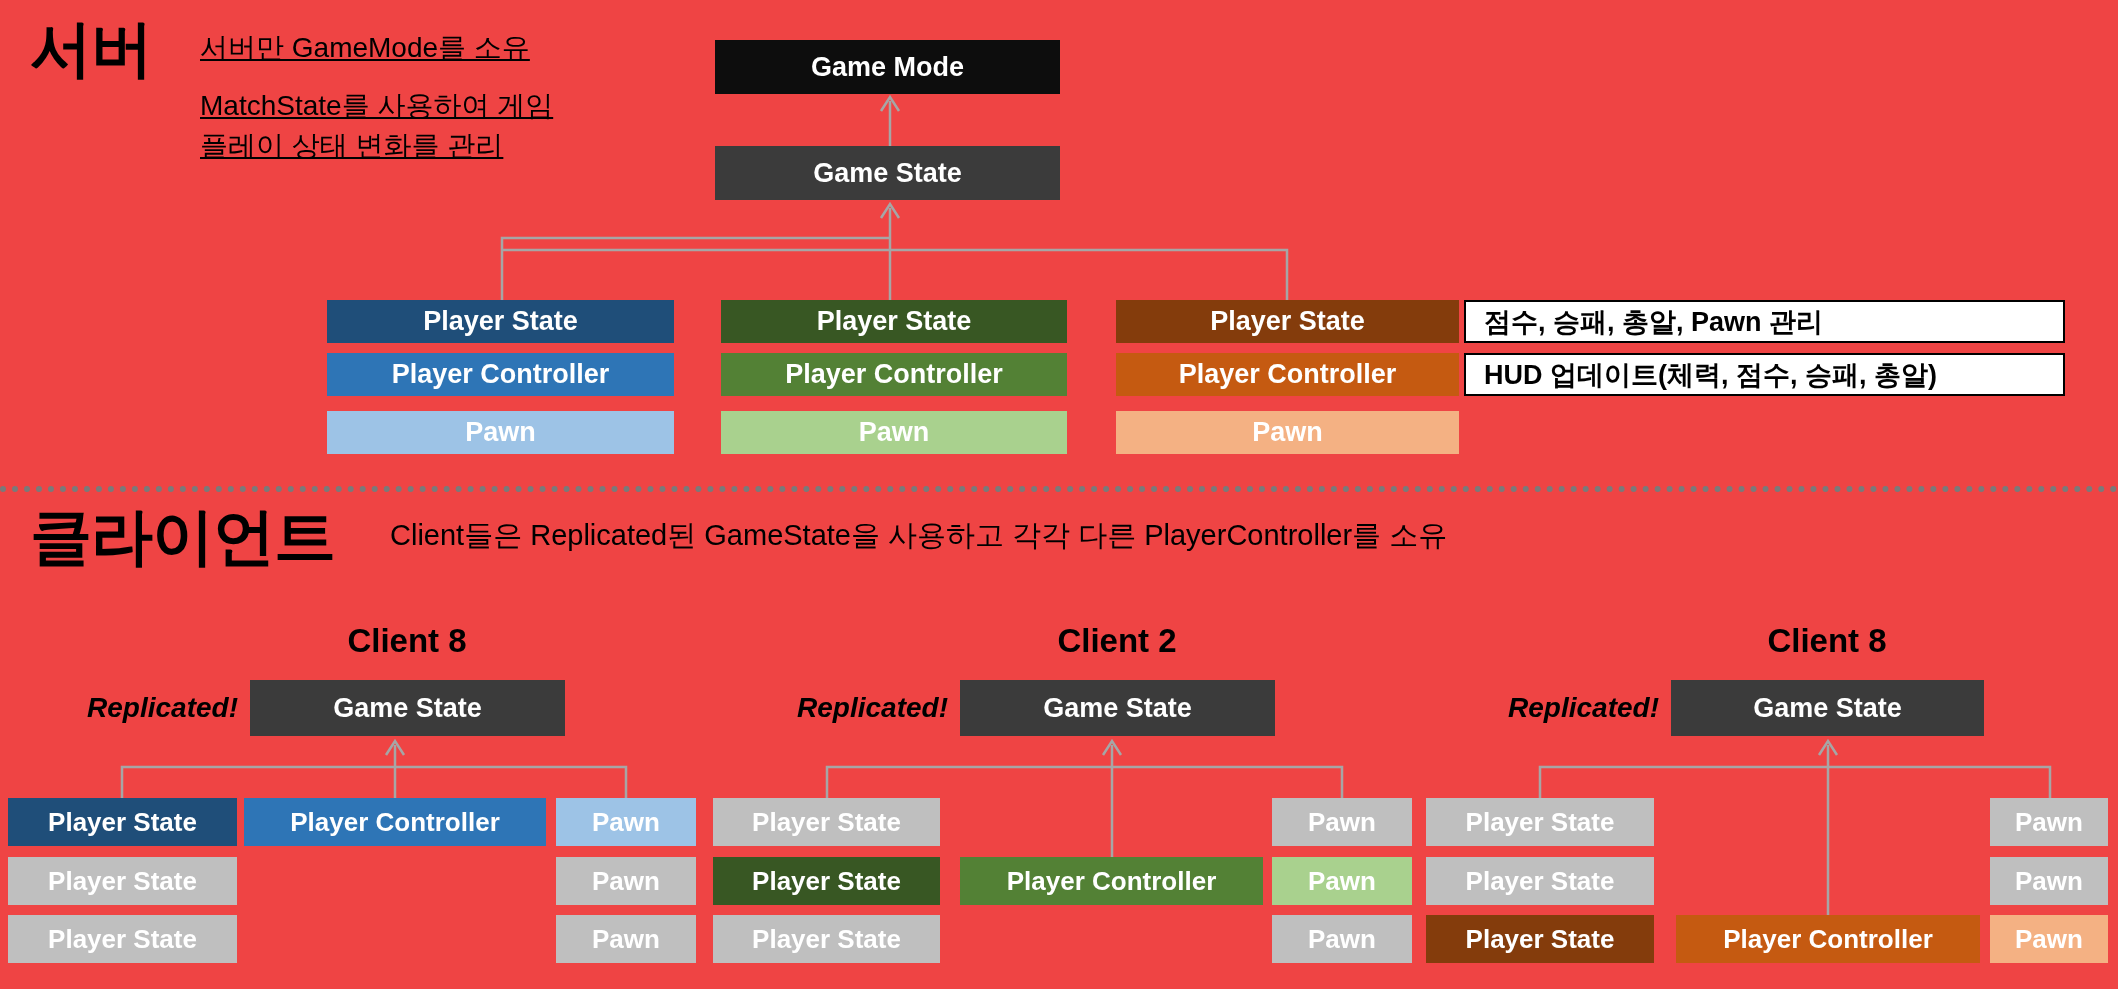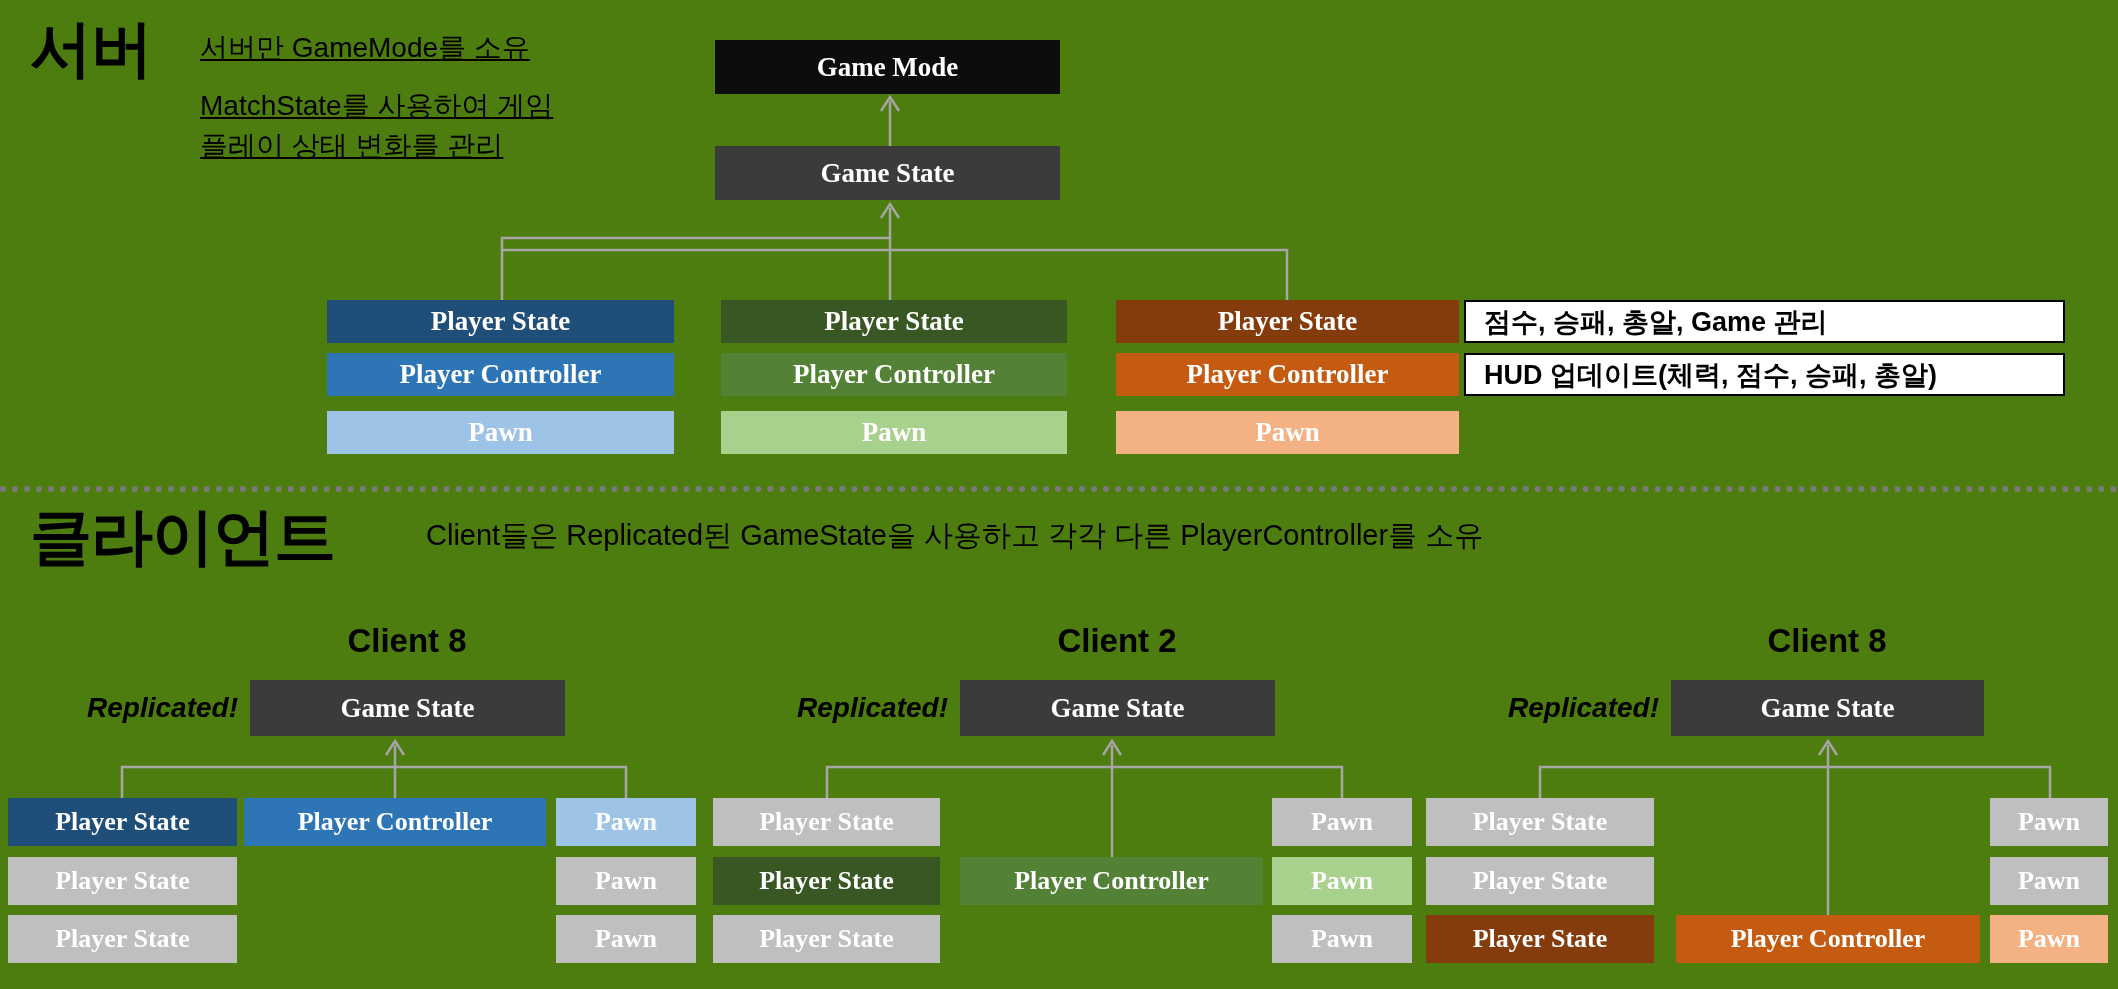--- a/index.html
+++ b/index.html
@@ -1,22 +1,22 @@
 <!DOCTYPE html>
 <html style="--black: #0D0D0D; --charcoal: #3B3B3B; --blue-dark: #1F4E79; --blue: #2E75B6; --blue-light: #9DC3E6; --green-dark: #385723; --green: #538135; --green-light: #A9D18E; --orange-dark: #843C0C; --orange: #C55A11; --orange-light: #F4B183; --gray-box: #BFBFBF; --connector: #A6A6A6;"><head>
 <meta charset="utf-8">
 <style>
   html,body{margin:0;padding:0;background:#fff;}
   #canvas{
-    position:relative;width:2118px;height:989px;background:#4d7c0f;overflow:hidden;
+    position:relative;width:2118px;height:989px;background:#ef4444;overflow:hidden;
     font-family:"Liberation Sans",sans-serif;
   }
   .bx{
     position:absolute;display:flex;align-items:center;justify-content:center;
-    color:#fff;font-weight:bold;font-size:27px;line-height:1;white-space:nowrap;font-family:Liberation Serif, serif;
+    color:#fff;font-weight:bold;font-size:27px;line-height:1;white-space:nowrap;
   }
   .cbx{font-size:26px;}
   .desc{
     position:absolute;display:flex;align-items:center;background:#ffffff;
     border:2px solid #000;color:#000;font-weight:bold;font-size:27px;
     padding-left:18px;box-sizing:border-box;white-space:nowrap;
   }
   .c-black{background:var(--black);}
   .c-charcoal{background:var(--charcoal);}
   .c-blue-dark{background:var(--blue-dark);}
@@ -92,27 +92,27 @@
   <div class="bx c-blue-light" style="left:327px;top:411px;width:347px;height:43px;">Pawn</div>
 
   <div class="bx c-green-dark" style="left:721px;top:300px;width:346px;height:43px;">Player State</div>
   <div class="bx c-green" style="left:721px;top:353px;width:346px;height:43px;">Player Controller</div>
   <div class="bx c-green-light" style="left:721px;top:411px;width:346px;height:43px;">Pawn</div>
 
   <div class="bx c-orange-dark" style="left:1116px;top:300px;width:343px;height:43px;">Player State</div>
   <div class="bx c-orange" style="left:1116px;top:353px;width:343px;height:43px;">Player Controller</div>
   <div class="bx c-orange-light" style="left:1116px;top:411px;width:343px;height:43px;">Pawn</div>
 
-  <div class="desc" style="left:1464px;top:300px;width:601px;height:43px;">점수, 승패, 총알, Game 관리</div>
+  <div class="desc" style="left:1464px;top:300px;width:601px;height:43px;">점수, 승패, 총알, Pawn 관리</div>
   <div class="desc" style="left:1464px;top:353px;width:601px;height:43px;">HUD 업데이트(체력, 점수, 승패, 총알)</div>
 
   <div class="divider" style="top:486px;"></div>
 
   <div class="big-title" style="left:30px;top:506px;">클라이언트</div>
-  <div class="subtitle" style="left:390px;top:516px;margin-left:36px;">Client들은 Replicated된 GameState을 사용하고 각각 다른 PlayerController를 소유</div>
+  <div class="subtitle" style="left:390px;top:516px;">Client들은 Replicated된 GameState을 사용하고 각각 다른 PlayerController를 소유</div>
 
   <div class="client-head" style="left:407px;top:622px;">Client 8</div>
   <div class="client-head" style="left:1117px;top:622px;">Client 2</div>
   <div class="client-head" style="left:1827px;top:622px;">Client 8</div>
 
   <div class="replicated" style="left:238px;top:692px;">Replicated!</div>
   <div class="replicated" style="left:948px;top:692px;">Replicated!</div>
   <div class="replicated" style="left:1659px;top:692px;">Replicated!</div>
 
   <div class="bx c-charcoal" style="left:250px;top:680px;width:315px;height:56px;">Game State</div>

